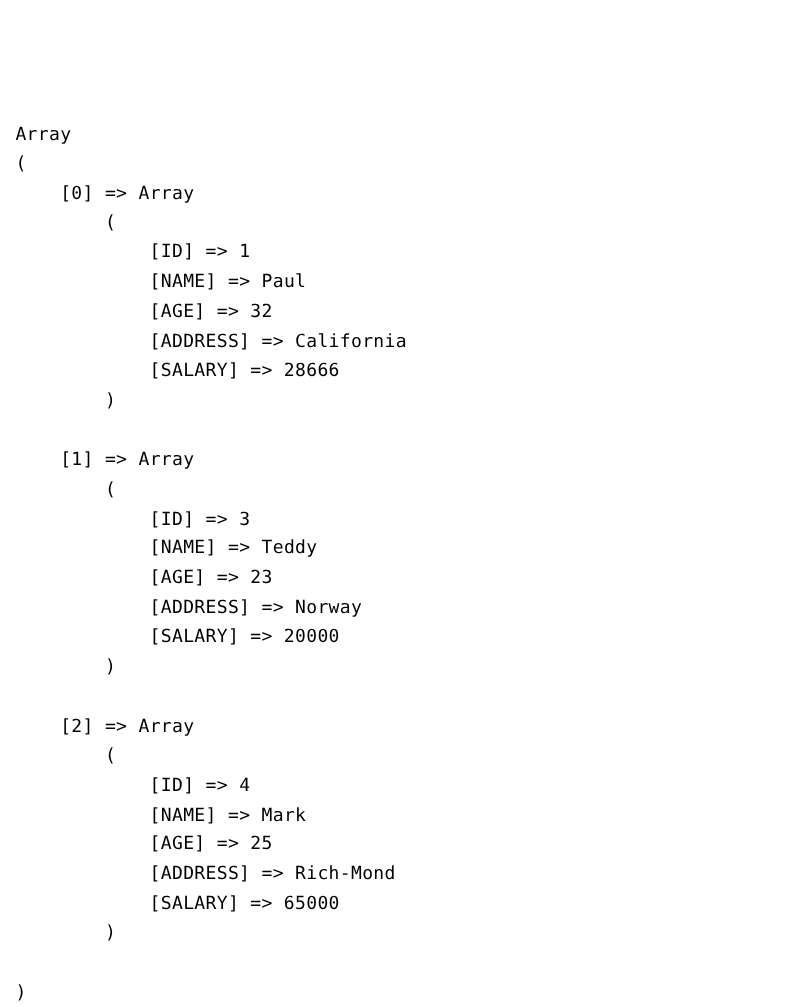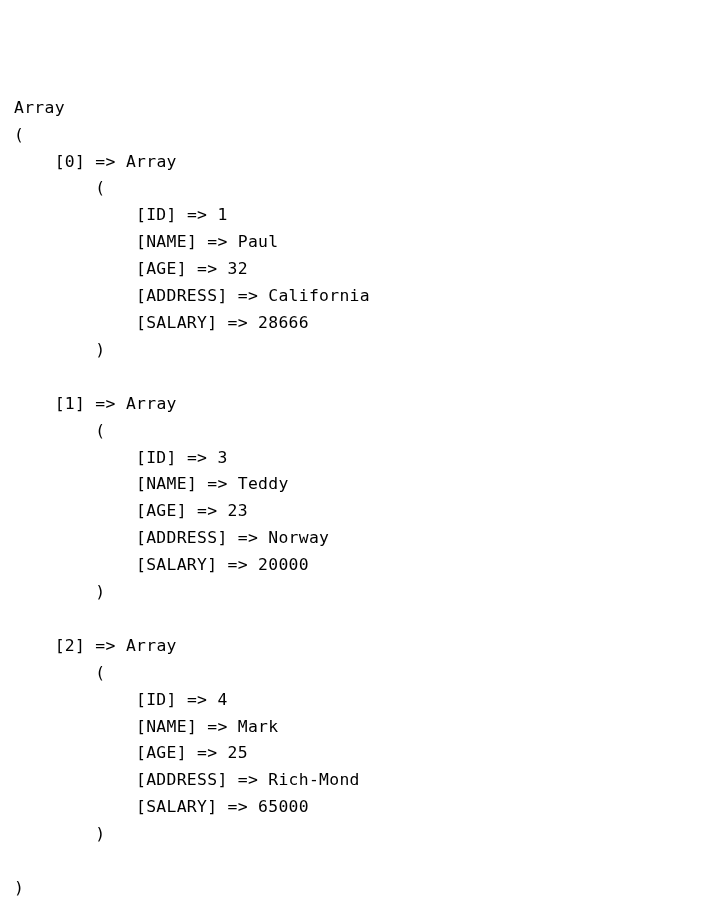--- a/index.html
+++ b/index.html
@@ -6,21 +6,21 @@
       margin: 0;
       padding: 14px 12px 14px 14px;
       background: #ffffff;
       font-family: "DejaVu Sans Mono", "Menlo", "Consolas", "Courier New", monospace;
       font-size: 16.4px;
       line-height: 1.64;
       color: #000000;
       letter-spacing: 0.3px;
       white-space: pre;
     }
-    .out { display: block; }
+    .out { display: block; margin-top: 14px; }
     
     .l { display: block; }
   </style>
 </head>
 <body>
 
 
 <div class="out"><span class="l">Array</span><span class="l">(</span><span class="l">    [<span>0</span>] <span>=&gt;</span> <span>Array</span></span><span class="l">        (</span><span class="l">            [<span>ID</span>] <span>=&gt;</span> <span>1</span></span><span class="l">            [<span>NAME</span>] <span>=&gt;</span> <span>Paul</span></span><span class="l">            [<span>AGE</span>] <span>=&gt;</span> <span>32</span></span><span class="l">            [<span>ADDRESS</span>] <span>=&gt;</span> <span>California</span></span><span class="l">            [<span>SALARY</span>] <span>=&gt;</span> <span>28666</span></span><span class="l">        )</span><span class="l"> </span><span class="l">    [<span>1</span>] <span>=&gt;</span> <span>Array</span></span><span class="l">        (</span><span class="l">            [<span>ID</span>] <span>=&gt;</span> <span>3</span></span><span class="l">            [<span>NAME</span>] <span>=&gt;</span> <span>Teddy</span></span><span class="l">            [<span>AGE</span>] <span>=&gt;</span> <span>23</span></span><span class="l">            [<span>ADDRESS</span>] <span>=&gt;</span> <span>Norway</span></span><span class="l">            [<span>SALARY</span>] <span>=&gt;</span> <span>20000</span></span><span class="l">        )</span><span class="l"> </span><span class="l">    [<span>2</span>] <span>=&gt;</span> <span>Array</span></span><span class="l">        (</span><span class="l">            [<span>ID</span>] <span>=&gt;</span> <span>4</span></span><span class="l">            [<span>NAME</span>] <span>=&gt;</span> <span>Mark</span></span><span class="l">            [<span>AGE</span>] <span>=&gt;</span> <span>25</span></span><span class="l">            [<span>ADDRESS</span>] <span>=&gt;</span> <span>Rich-Mond</span></span><span class="l">            [<span>SALARY</span>] <span>=&gt;</span> <span>65000</span></span><span class="l">        )</span><span class="l"> </span><span class="l">)</span></div>
 
 

